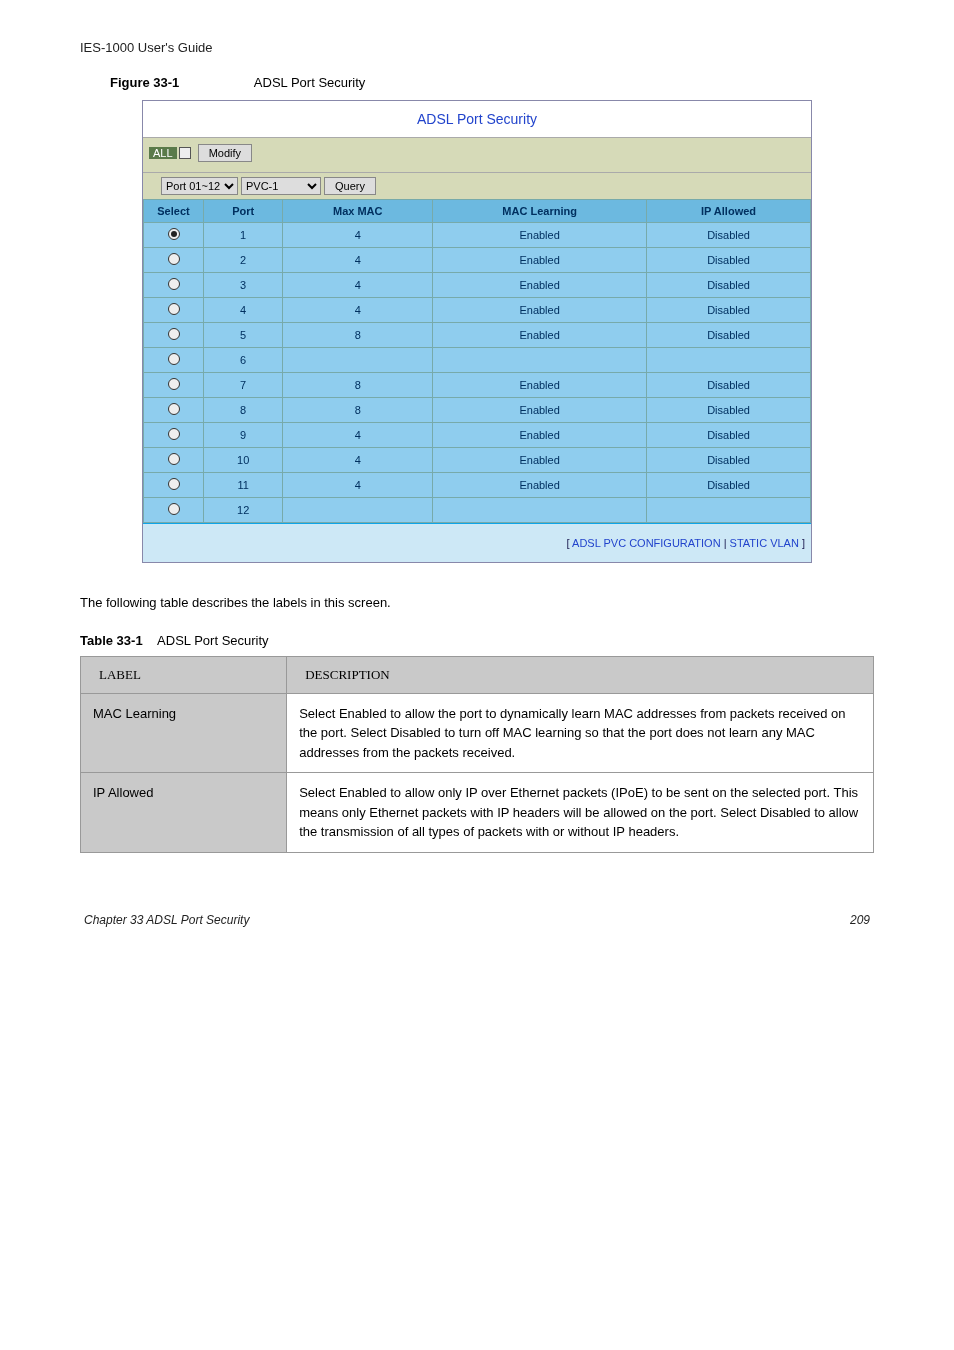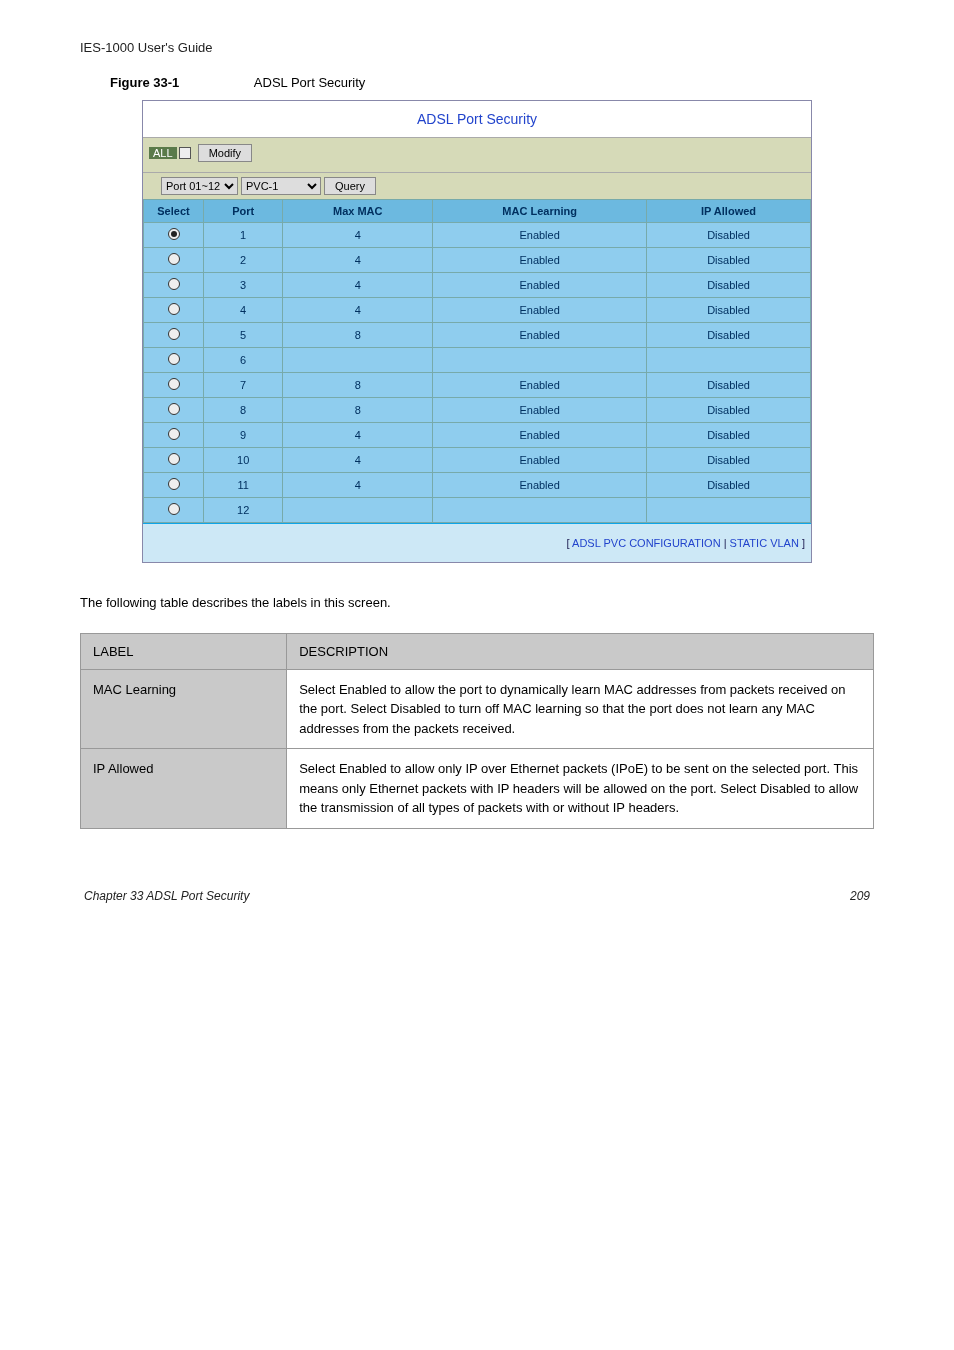--- a/index.html
+++ b/index.html
@@ -104,23 +104,24 @@
   .table-label { font-size:13px; font-weight:bold; margin-bottom:8px;}
   .table-label span { font-weight:normal; }
   table.desc {
     width:100%;
     border-collapse:collapse;
     font-size:13px;
   }
   table.desc th {
     background:#c9c9c9;
     text-align:left;
-    padding:10px 12px;
+    padding:10px 18px;
     border:1px solid #999;
     font-weight:normal;
+    font-family:Liberation Serif, serif;
   }
   table.desc td {
     background:#fff;
     padding:10px 12px;
     border:1px solid #999;
     vertical-align:top;
     line-height:1.5;
   }
   table.desc .label-col { background:#c9c9c9; width:26%; }
   .page-footer {
@@ -267,20 +268,25 @@
         </tbody>
     </table>
 
     <div class="footer-links">
       <span>[ </span><a>ADSL PVC CONFIGURATION</a><span> | </span><a>STATIC VLAN</a><span> ]</span>
     </div>
   </div>
 
   <div class="body-text">The following table describes the labels in this screen.</div>
 
+  <div class="table-label">
+    <span style="font-weight:bold">Table 33-1</span>
+    <span>&nbsp;&nbsp;</span>
+    <span>ADSL Port Security</span>
+  </div>
 
   <table class="desc">
     <thead>
       <tr>
         <th>LABEL</th>
         <th>DESCRIPTION</th>
       </tr>
     </thead>
     <tbody id="desc-body">
         <tr>

